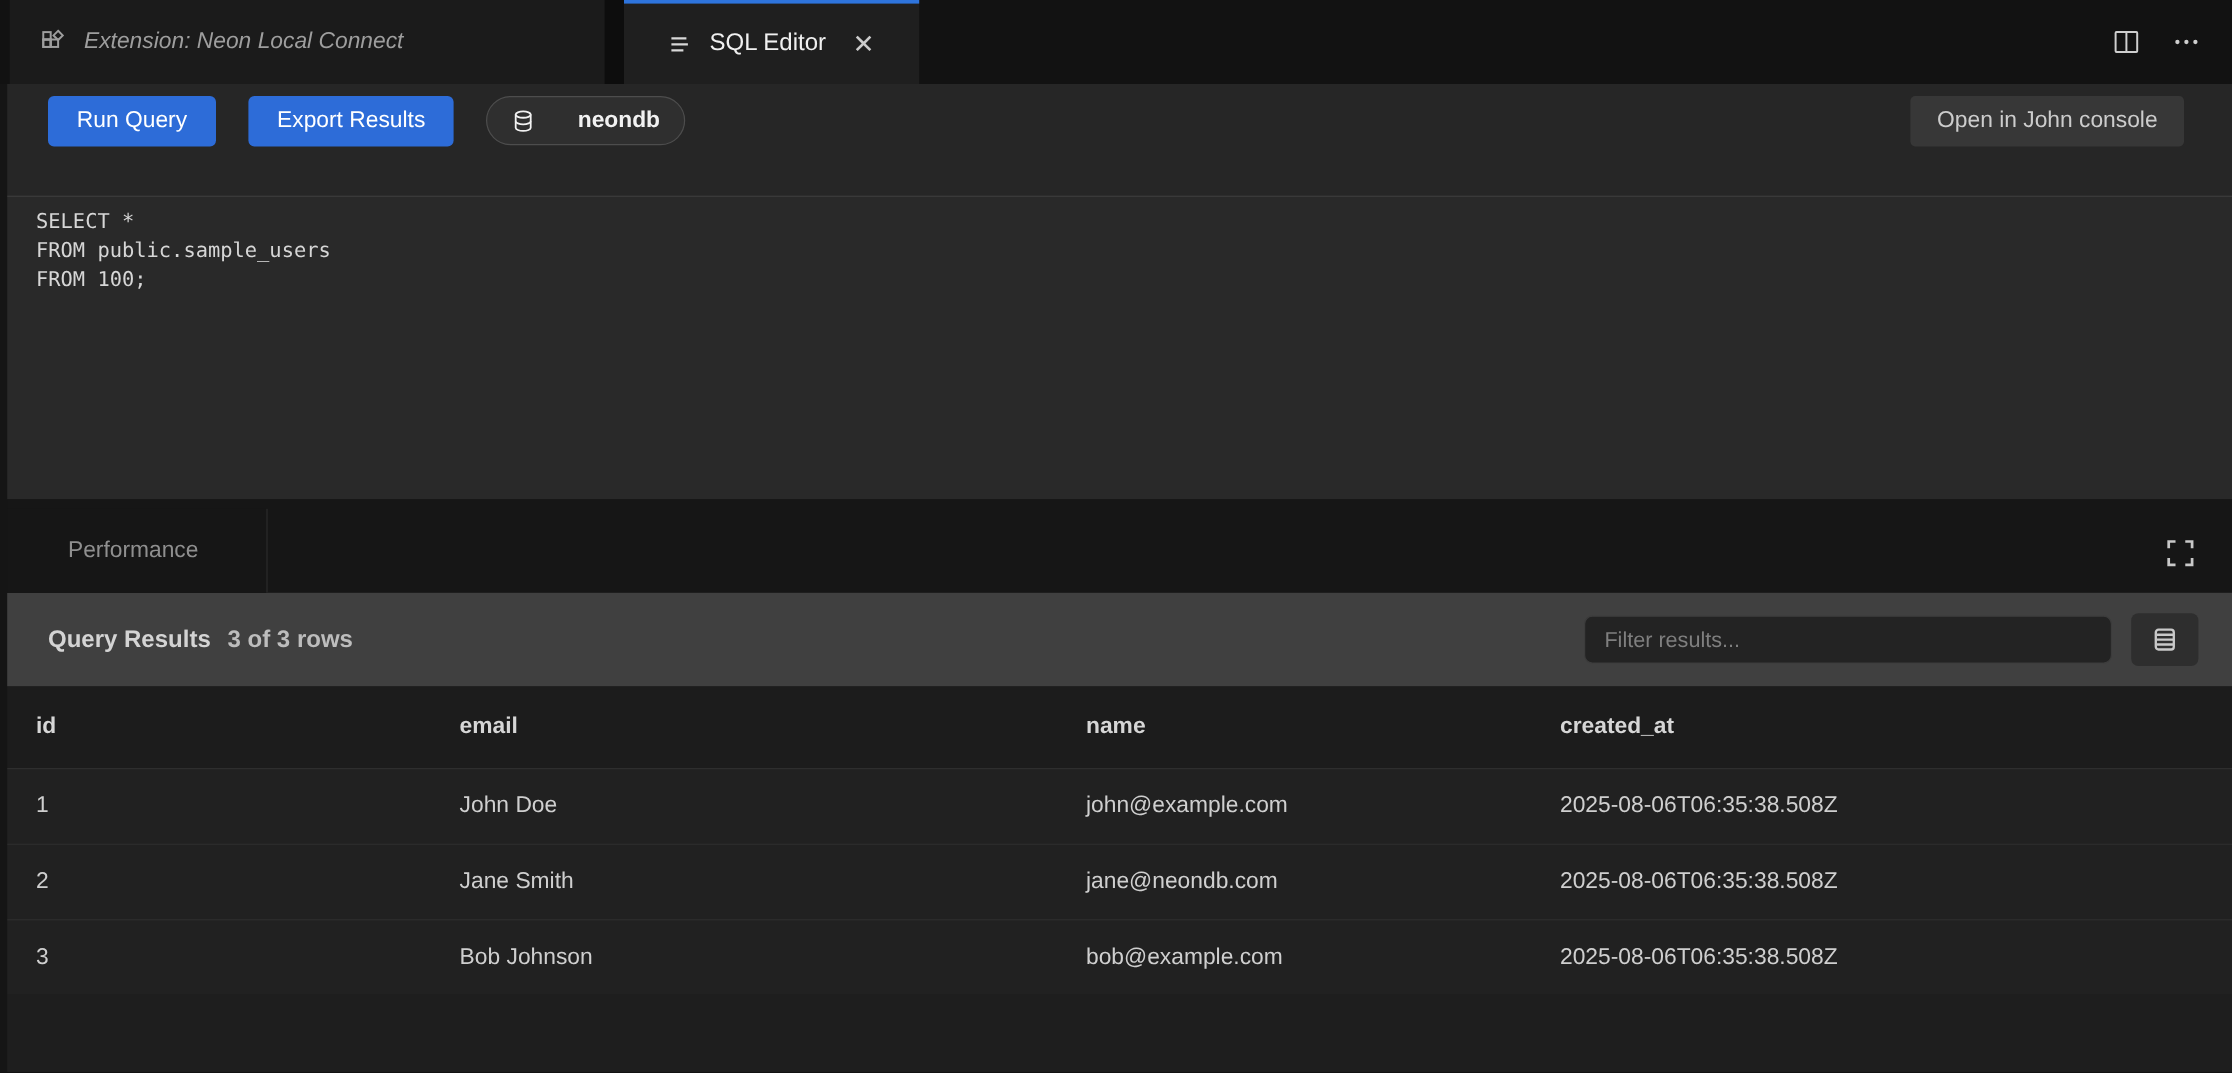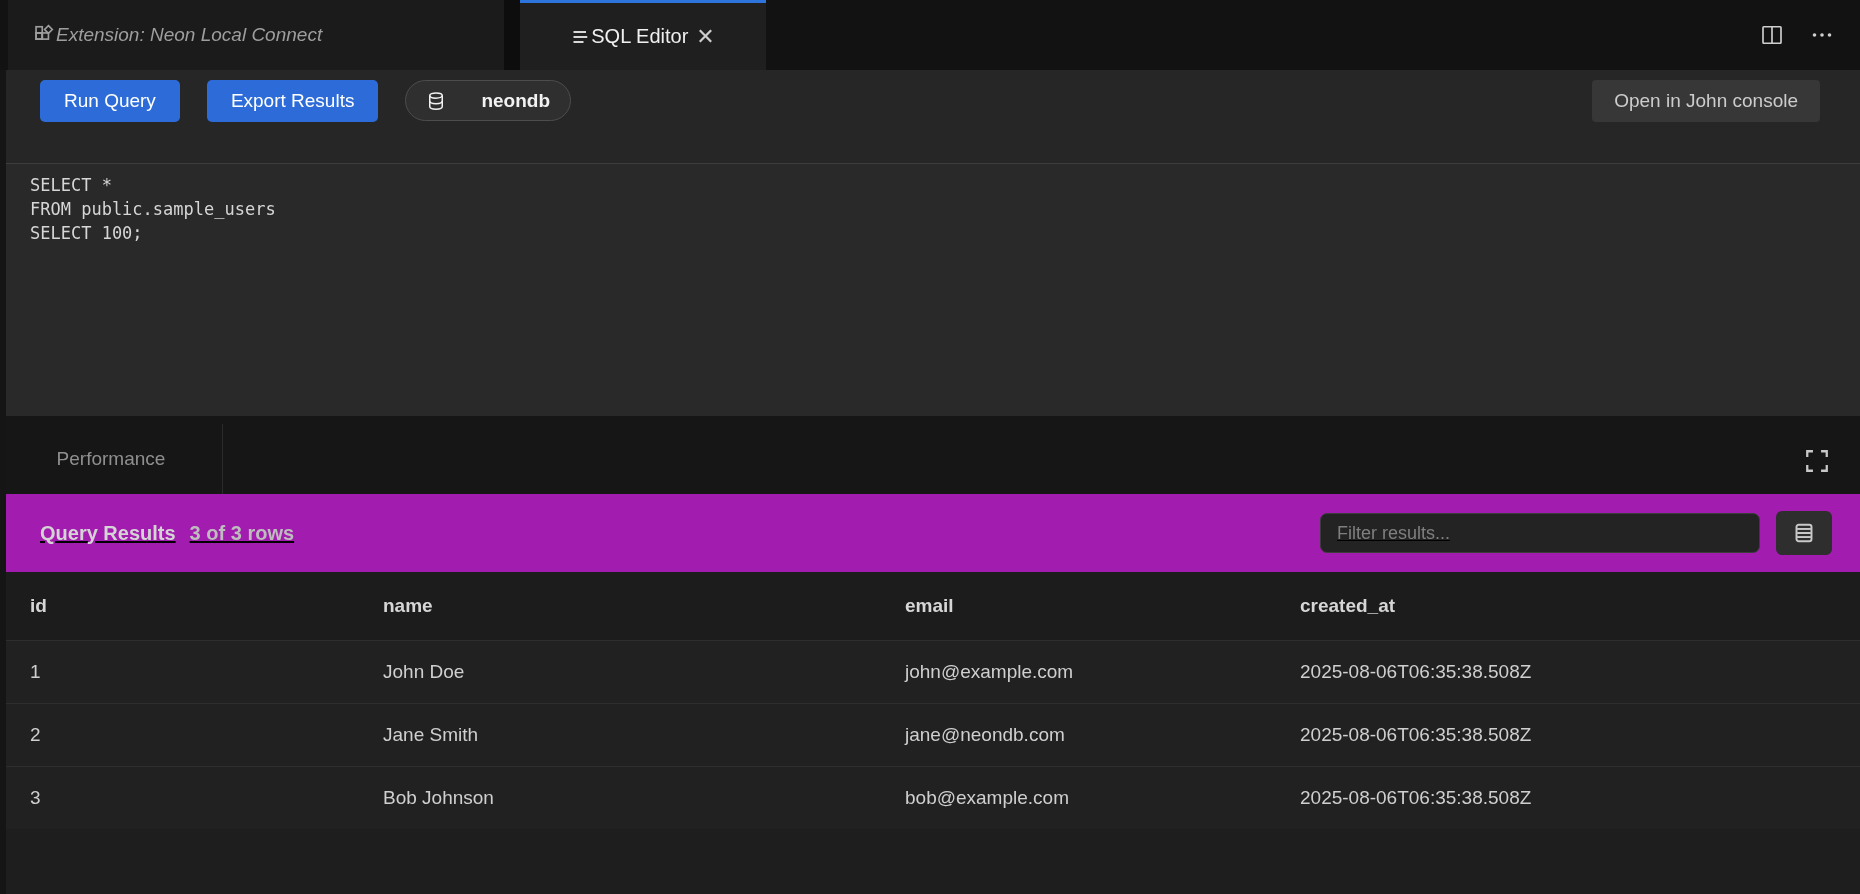--- a/index.html
+++ b/index.html
@@ -3,21 +3,21 @@
 <meta charset="utf-8">
 <style>
   * { margin:0; padding:0; box-sizing:border-box; }
   html,body { background:#000; }
   body { font-family:"Liberation Sans", sans-serif; }
 
   .app { position:relative; width:1860px; height:894px; background:#1e1e1e; overflow:hidden; }
 
   
   .tabbar { height:70px; background:#121212; display:flex; align-items:stretch; }
-  .tab { display:flex; align-items:center; padding:0 26px; cursor:pointer; }
+  .tab { display:flex; align-items:center; gap:14px; padding:0 26px; cursor:pointer; }
   .tab-ext { margin-left:8px; width:496px; background:#1b1b1b; color:#9e9e9e; }
   .tab-ext .tab-label { font-style:italic; font-size:19px; }
   .tab-gap { width:16px; background:#0d0d0d; }
   .tab-sql { width:246px; background:#1f1f1f; border-top:3px solid #2e74dd; color:#f0f0f0; justify-content:center;text-align:center; }
   .tab-sql .tab-label { font-size:20px; }
   .tab-icon { display:flex; align-items:center; color:#9e9e9e; }
   .tab-sql .tab-icon { color:#d8d8d8; }
   .close-x { font-size:22px; color:#cccccc; margin-left:8px; line-height:1; cursor:pointer; }
   .tabbar-actions { margin-left:auto; display:flex; align-items:center; gap:26px; padding-right:26px; color:#cfcfcf; }
   .tb-act { display:flex; align-items:center; cursor:pointer; }
@@ -40,21 +40,21 @@
   .code-line { white-space:pre; }
 
   
   .results-tabbar { height:78px; background:#161616; display:flex; align-items:flex-end; }
   .rtab { height:70px; display:flex; align-items:center; justify-content:center; font-size:19px; cursor:pointer; }
   .rtab-results { width:162px; background:#1f1f1f; border-bottom:4px solid #2d6cd8; color:#ffffff; }
   .rtab-perf { width:223px; background:#161616; border-right:1px solid #2b2b2b; color:#8f8f8f;text-align:right; }
   .expand-btn { margin-left:auto; margin-bottom:20px; margin-right:30px; color:#c8c8c8; cursor:pointer; display:flex; }
 
   
-  .results-header { height:78px; background:#a21caf; display:flex; align-items:center; padding:0 28px 0 40px;text-decoration:underline; }
+  .results-header { height:78px; background:#404040; display:flex; align-items:center; padding:0 28px 0 40px; }
   .rh-title { font-size:20px; font-weight:bold; color:#d4d4d4; }
   .rh-count { font-size:20px; font-weight:bold; color:#bdbdbd; margin-left:14px; }
   .filter-input { margin-left:auto; width:440px; height:40px; background:#232323; border:1px solid #3c3c3c;
                   border-radius:7px; padding:0 16px; color:#cccccc; font-size:18px; font-family:inherit; outline:none; }
   .filter-input::placeholder { color:#7f7f7f; }
   .view-btn { width:56px; height:44px; margin-left:16px; background:#2e2e2e; border:none; border-radius:6px;
               display:flex; align-items:center; justify-content:center; color:#c9c9c9; cursor:pointer; }
 
   
   .grid-row { display:grid; grid-template-columns:353px 522px 395px 1fr; align-items:center; padding-left:30px; }
@@ -131,21 +131,21 @@
         </svg>
       </span>
       <span class="db-label">neondb</span>
     </div>
     <button class="btn-secondary">Open in John console</button>
   </div>
 
   <div class="code-editor">
     <div class="code-line">SELECT *</div>
     <div class="code-line">FROM public.sample_users</div>
-    <div class="code-line">SELECT 100;</div>
+    <div class="code-line">FROM 100;</div>
   </div>
 
   <div class="results-tabbar">
     <div class="rtab rtab-perf">Performance</div>
     <span class="expand-btn">
       <svg width="26" height="26" viewBox="0 0 16 16" fill="none" stroke="currentColor" stroke-width="1.4">
         <path d="M2 5.5 V2 h3.5"></path>
           <path d="M10.5 2 H14 v3.5"></path>
         <path d="M14 10.5 V14 h-3.5"></path>
           <path d="M5.5 14 H2 v-3.5"></path>
@@ -165,22 +165,22 @@
           <line x1="3.4" y1="8" x2="12.6" y2="8"></line>
           <line x1="3.4" y1="10.7" x2="12.6" y2="10.7"></line>
         </svg>
       </span>
     </button>
   </div>
 
   <div>
     <div class="grid-row thead">
       <span class="th">id</span>
+      <span class="th">email</span>
       <span class="th">name</span>
-      <span class="th">email</span>
       <span class="th">created_at</span>
     </div>
     <div class="grid-row trow">
       <span class="td">1</span>
       <span class="td">John Doe</span>
       <span class="td">john@example.com</span>
       <span class="td">2025-08-06T06:35:38.508Z</span>
     </div>
     <div class="grid-row trow">
       <span class="td">2</span>

